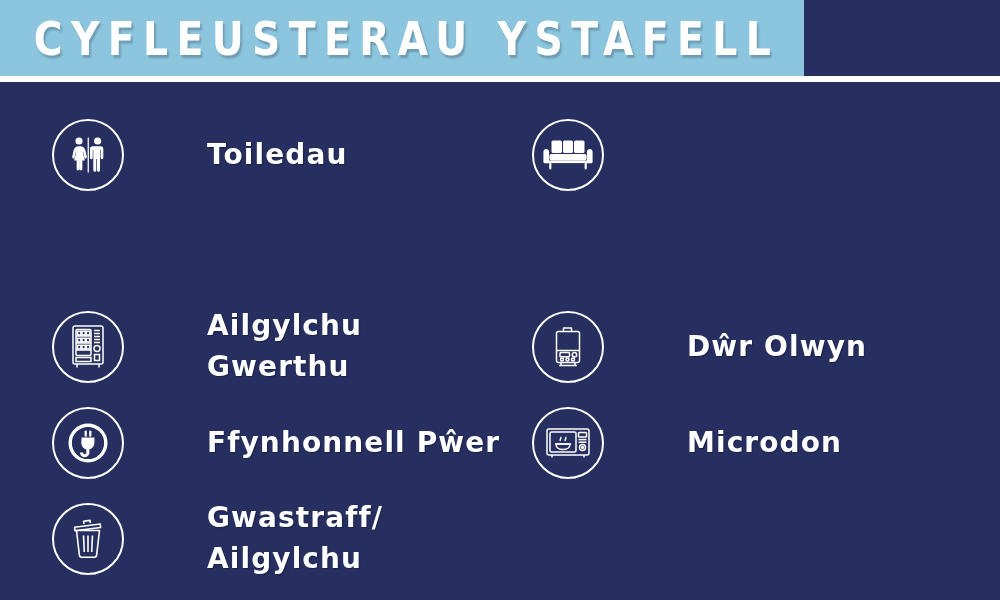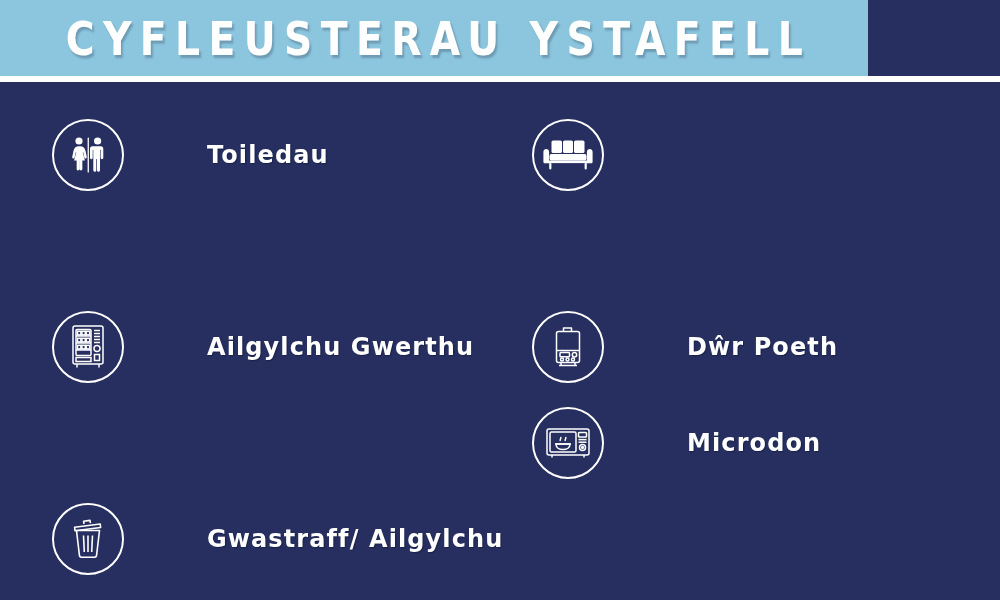--- a/index.html
+++ b/index.html
@@ -19,21 +19,21 @@
     height: 600px;
     background: #262f5f;
     box-sizing: border-box;
   }
 
   
   .header {
     position: absolute;
     left: 0;
     top: 0;
-    width: 868px;
+    width: 804px;
     height: 76px;
     background: #8cc5de;
     display: flex;
     align-items: center;
     justify-content: center;
   }
   .header-title {
     color: #ffffff;
     font-family: "DejaVu Sans Condensed", "Liberation Sans Narrow", "Liberation Sans", sans-serif;
     font-size: 47px;
@@ -98,21 +98,21 @@
     box-sizing: border-box;
   }
   .icon-badge svg {
     display: block;
   }
 
   .item-label {
     color: #ffffff;
     font-family: "DejaVu Sans", "Liberation Sans", sans-serif;
     font-weight: bold;
-    font-size: 24px;
+    font-size: 28px;
     letter-spacing: 1.1px;
     line-height: 1.45;
     margin-left: 83px;
     text-shadow: 1px 1px 1px rgba(10, 18, 45, 0.45);
     white-space: pre-line;
   }
 </style>
 </head>
 <body>
 
@@ -173,20 +173,35 @@
               <circle cx="31" cy="25.5" r="3"></circle>
               <rect x="28.5" y="31.5" width="5" height="6"></rect>
               <line x1="11" y1="41" x2="11" y2="44.5"></line>
               <line x1="33" y1="41" x2="33" y2="44.5"></line>
             </g>
           </svg>
         </div>
         <div class="item-label">Ailgylchu Gwerthu</div>
       </div>
 
+      <div class="item r3">
+        <div class="icon-badge">
+          <svg width="46" height="46" viewBox="0 0 46 46" aria-hidden="true">
+            <g fill="none" stroke="#ffffff" stroke-width="3.4">
+              <path d="M23 5.2 A17.8 17.8 0 1 0 23 40.8 A17.8 17.8 0 1 0 23 5.2 Z"></path>
+            </g>
+            <g fill="#ffffff">
+              <rect x="19.6" y="10.5" width="2.2" height="6.2" rx="1"></rect>
+              <rect x="24.2" y="10.5" width="2.2" height="6.2" rx="1"></rect>
+              <path d="M16.6 17.4h12.8v5.1c0 3.3-2.1 6.1-5 6.9v3.2c0 2.6-2.1 4.7-4.7 4.7-2.6 0-4.7-2.1-4.7-4.7h3.1c0 .9.7 1.6 1.6 1.6.9 0 1.6-.7 1.6-1.6v-3.2c-2.9-.8-5-3.6-5-6.9z"></path>
+            </g>
+          </svg>
+        </div>
+        <div class="item-label">Ffynhonnell Pŵer</div>
+      </div>
 
       <div class="item r4">
         <div class="icon-badge">
           <svg width="46" height="46" viewBox="0 0 46 46" aria-hidden="true">
             <g fill="none" stroke="#ffffff" stroke-width="1.6" stroke-linejoin="round">
               <path d="M11.5 14.5 L14.4 39.2 C14.55 40.5 15.3 41.2 16.4 41.2 H29.6 C30.7 41.2 31.45 40.5 31.6 39.2 L34.5 14.5 Z"></path>
               <path d="M9.6 11.2 L35.2 8.0 L35.6 11.5 L10.0 14.7 Z"></path>
               <path d="M19.0 8.0 L18.6 5.2 L25.0 4.4 L25.4 7.2"></path>
               <line x1="18.5" y1="19.5" x2="19.3" y2="36.0"></line>
               <line x1="23.0" y1="19.5" x2="23.0" y2="36.0"></line>
@@ -240,21 +255,21 @@
               <circle cx="15.0" cy="36.4" r="1.5"></circle>
               <circle cx="20.5" cy="36.4" r="1.5"></circle>
               <circle cx="26.0" cy="36.4" r="1.5"></circle>
 
               <line x1="14.0" y1="39.5" x2="14.0" y2="42.5"></line>
               <line x1="28.0" y1="39.5" x2="28.0" y2="42.5"></line>
               <line x1="12.0" y1="42.5" x2="30.0" y2="42.5"></line>
             </g>
           </svg>
         </div>
-        <div class="item-label">Dŵr Poeth</div>
+        <div class="item-label">Dŵr Olwyn</div>
       </div>
 
       <div class="item r3">
         <div class="icon-badge">
           <svg width="48" height="36" viewBox="0 0 48 36" aria-hidden="true">
             <g fill="none" stroke="#ffffff" stroke-width="1.5" stroke-linejoin="round">
               <rect x="3.0" y="4.0" width="42" height="26" rx="2"></rect>
               <rect x="6.0" y="7.0" width="26" height="20" rx="1.5"></rect>
 
               <rect x="34.5" y="7.5" width="8" height="4.5" rx="0.8"></rect>

